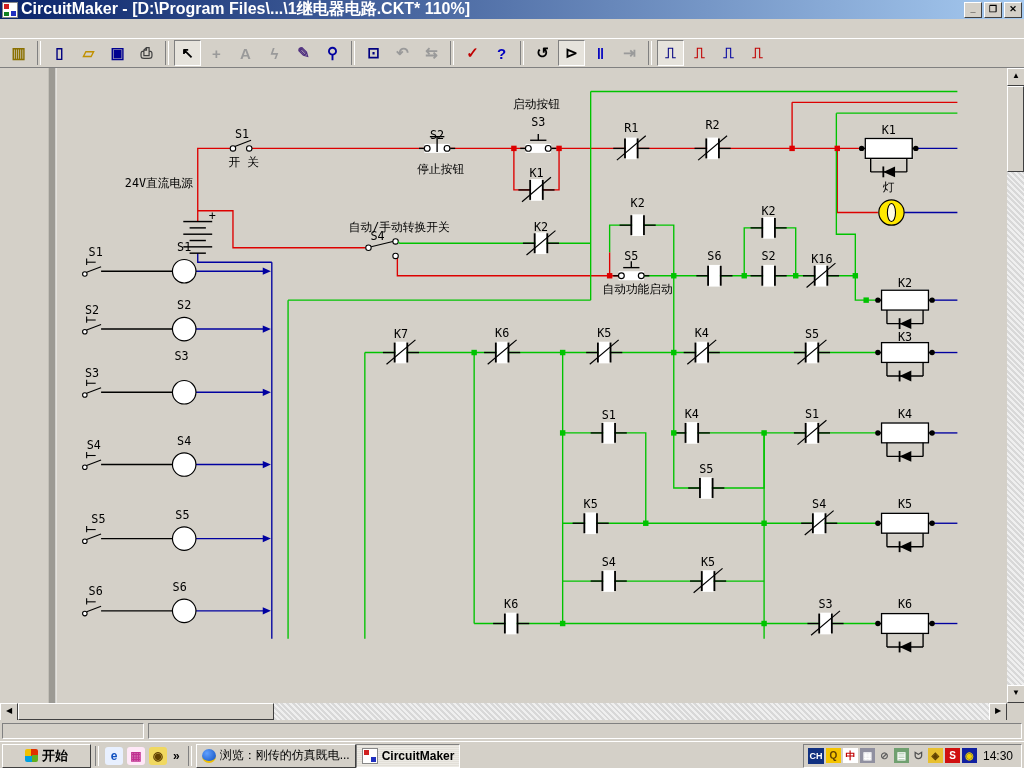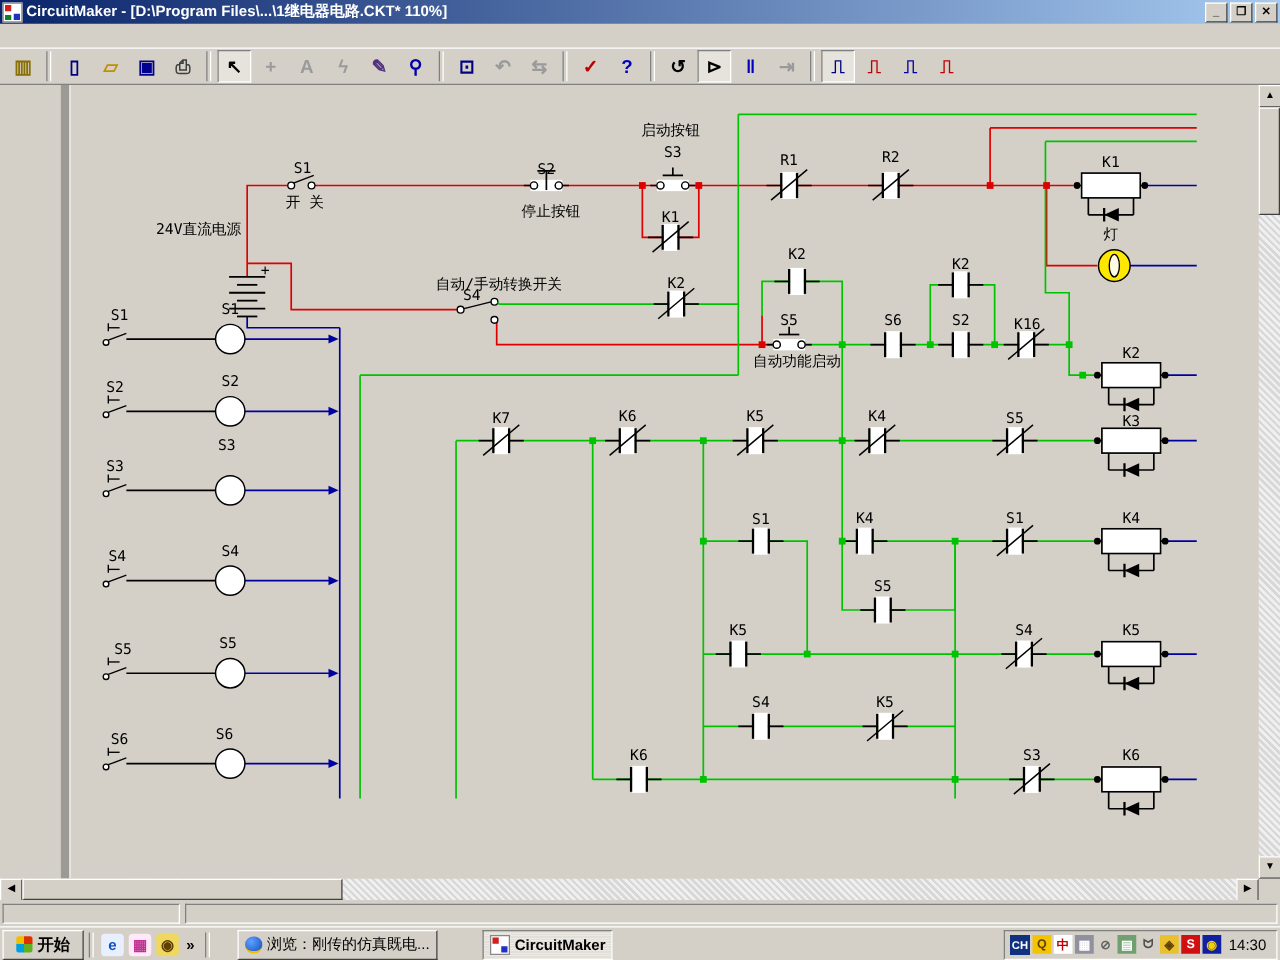--- a/index.html
+++ b/index.html
@@ -1,21 +1,21 @@
 <!DOCTYPE html>
 <html><head>
 <meta charset="utf-8">
 <style>
   html,body{margin:0;padding:0;}
   #screen{position:relative;width:1024px;height:768px;background:#d4d0c8;overflow:hidden;
     font-family:"Liberation Sans",sans-serif;font-size:12px;}
   
   #titlebar{position:absolute;left:0;top:0;width:1024px;height:19px;
     background:linear-gradient(90deg,#0a246a,#a6caf0);display:flex;align-items:center;color:#fff;}
-  #titlebar .ttext{font-weight:bold;font-size:12px;white-space:nowrap;margin-left:3px;}
+  #titlebar .ttext{font-weight:bold;font-size:16px;white-space:nowrap;margin-left:3px;}
   .cmicon{position:relative;width:14px;height:14px;background:#fff;border:1px solid #888;margin-left:2px;flex:0 0 auto;}
   .cmicon::before{content:"";position:absolute;left:1px;top:1px;width:5px;height:5px;background:#d02020;}
   .cmicon::after{content:"";position:absolute;right:1px;bottom:1px;width:5px;height:5px;background:#2030c0;}
   .cmicon .g{position:absolute;left:1px;bottom:1px;width:5px;height:4px;background:#108020;}
   #winbtns{margin-left:auto;margin-right:2px;display:flex;gap:2px;}
   .wbtn{width:16px;height:14px;background:#d4d0c8;border:1px solid;border-color:#fff #404040 #404040 #fff;
     font-size:9px;line-height:12px;text-align:center;color:#000;font-weight:bold;}
   #menubar{position:absolute;left:0;top:19px;width:1024px;height:19px;background:#d4d0c8;display:flex;align-items:center;}
   .menuitem{padding:2px 9px;color:#000;}
   #toolbar{position:absolute;left:0;top:38px;width:1024px;height:30px;background:#d4d0c8;
@@ -29,27 +29,27 @@
   #hsb{position:absolute;left:0;top:703px;width:1007px;height:17px;background:repeating-linear-gradient(45deg,#efefef 0 2px,#d8d8d8 2px 4px);}
   .sbtn{position:absolute;width:16px;height:16px;background:#d4d0c8;border:1px solid;border-color:#fff #404040 #404040 #fff;
     font-size:8px;text-align:center;line-height:14px;color:#000;}
   .sthumb{position:absolute;background:#d4d0c8;border:1px solid;border-color:#fff #404040 #404040 #fff;}
   #corner{position:absolute;left:1007px;top:703px;width:17px;height:17px;background:#d4d0c8;}
   
   #statusbar{position:absolute;left:0;top:720px;width:1024px;height:21px;background:#d4d0c8;}
   .scell{position:absolute;top:3px;height:14px;border:1px solid;border-color:#808080 #fff #fff #808080;}
   
   #taskbar{position:absolute;left:0;top:741px;width:1024px;height:27px;background:#d4d0c8;border-top:1px solid #fff;display:flex;align-items:center;}
-  #startbtn{height:22px;margin-left:2px;padding:0 10px;display:flex;align-items:center;gap:4px;background:#d4d0c8;
+  #startbtn{height:22px;margin-left:2px;padding:0 22px;display:flex;align-items:center;gap:4px;background:#d4d0c8;
     border:1px solid;border-color:#fff #404040 #404040 #fff;font-weight:bold;font-size:13px;}
   .winflag{width:13px;height:13px;background:conic-gradient(#e03000 25%,#60b020 0 50%,#00a0e0 0 75%,#f0c000 0);border-radius:2px;}
   .tbdiv{width:2px;height:20px;margin:0 4px;border-left:1px solid #808080;border-right:1px solid #fff;}
   .qlicon{width:18px;height:18px;margin:0 2px;display:flex;align-items:center;justify-content:center;font-size:12px;font-weight:bold;border-radius:3px;}
   #chevron{font-size:12px;font-weight:bold;margin:0 4px;}
-  .taskbtn{height:22px;margin:0 18px;padding:0 5px;display:flex;align-items:center;gap:4px;font-size:12px;
+  .taskbtn{height:22px;margin:0 0;padding:0 5px;display:flex;align-items:center;gap:4px;font-size:12px;
     background:#d4d0c8;border:1px solid;border-color:#fff #404040 #404040 #fff;max-width:170px;white-space:nowrap;overflow:hidden;}
   .taskbtn.active{border-color:#808080 #fff #fff #808080;background:repeating-linear-gradient(0deg,#eceae4 0 1px,#e2dfd8 1px 2px);font-weight:bold;text-align:center;}
   .webicon{width:14px;height:14px;border-radius:50%;background:radial-gradient(circle at 35% 35%,#60a0ff,#1050c0);border-bottom:2px solid #f0c000;box-sizing:border-box;}
   #tray{margin-left:auto;height:22px;margin-right:2px;display:flex;align-items:center;gap:2px;padding:0 4px;
     border:1px solid;border-color:#808080 #fff #fff #808080;}
   #chbox{width:16px;height:16px;background:#103080;color:#fff;font-size:9px;font-weight:bold;display:flex;align-items:center;justify-content:center;}
   .trayicon{width:15px;height:15px;font-size:10px;font-weight:bold;display:flex;align-items:center;justify-content:center;}
   #clock{font-size:12px;padding:0 4px;}
 </style>
 </head>

